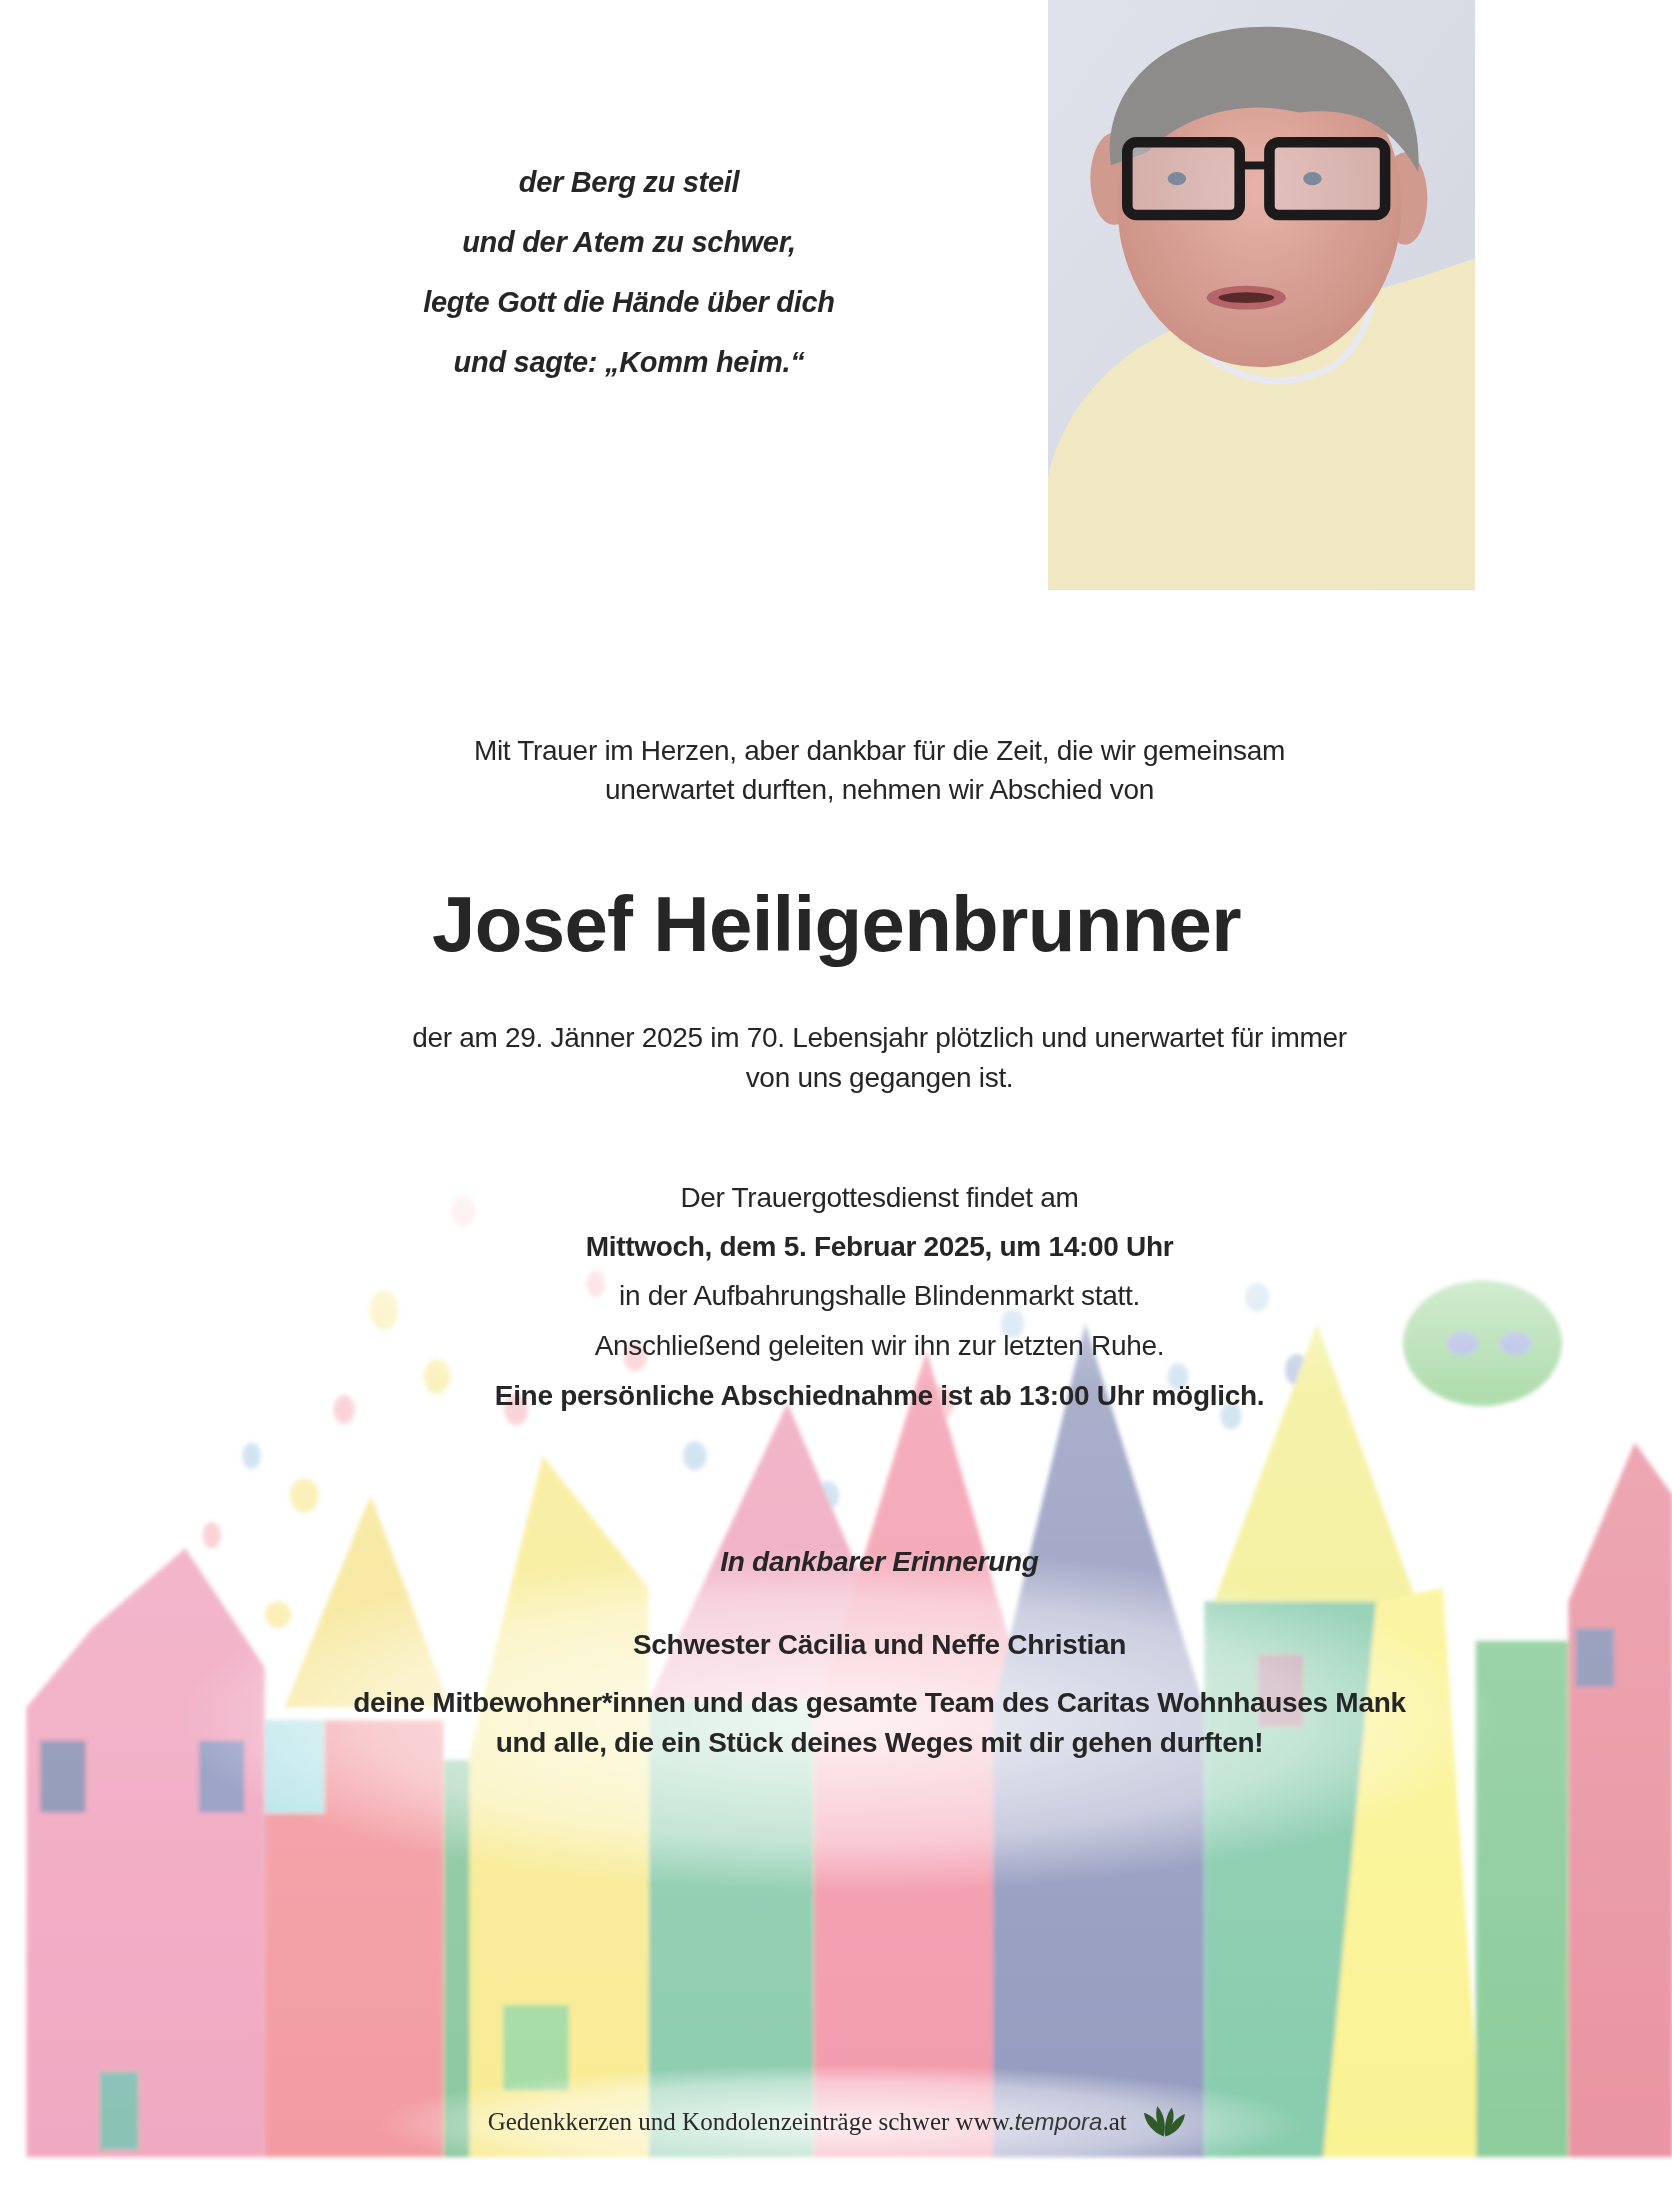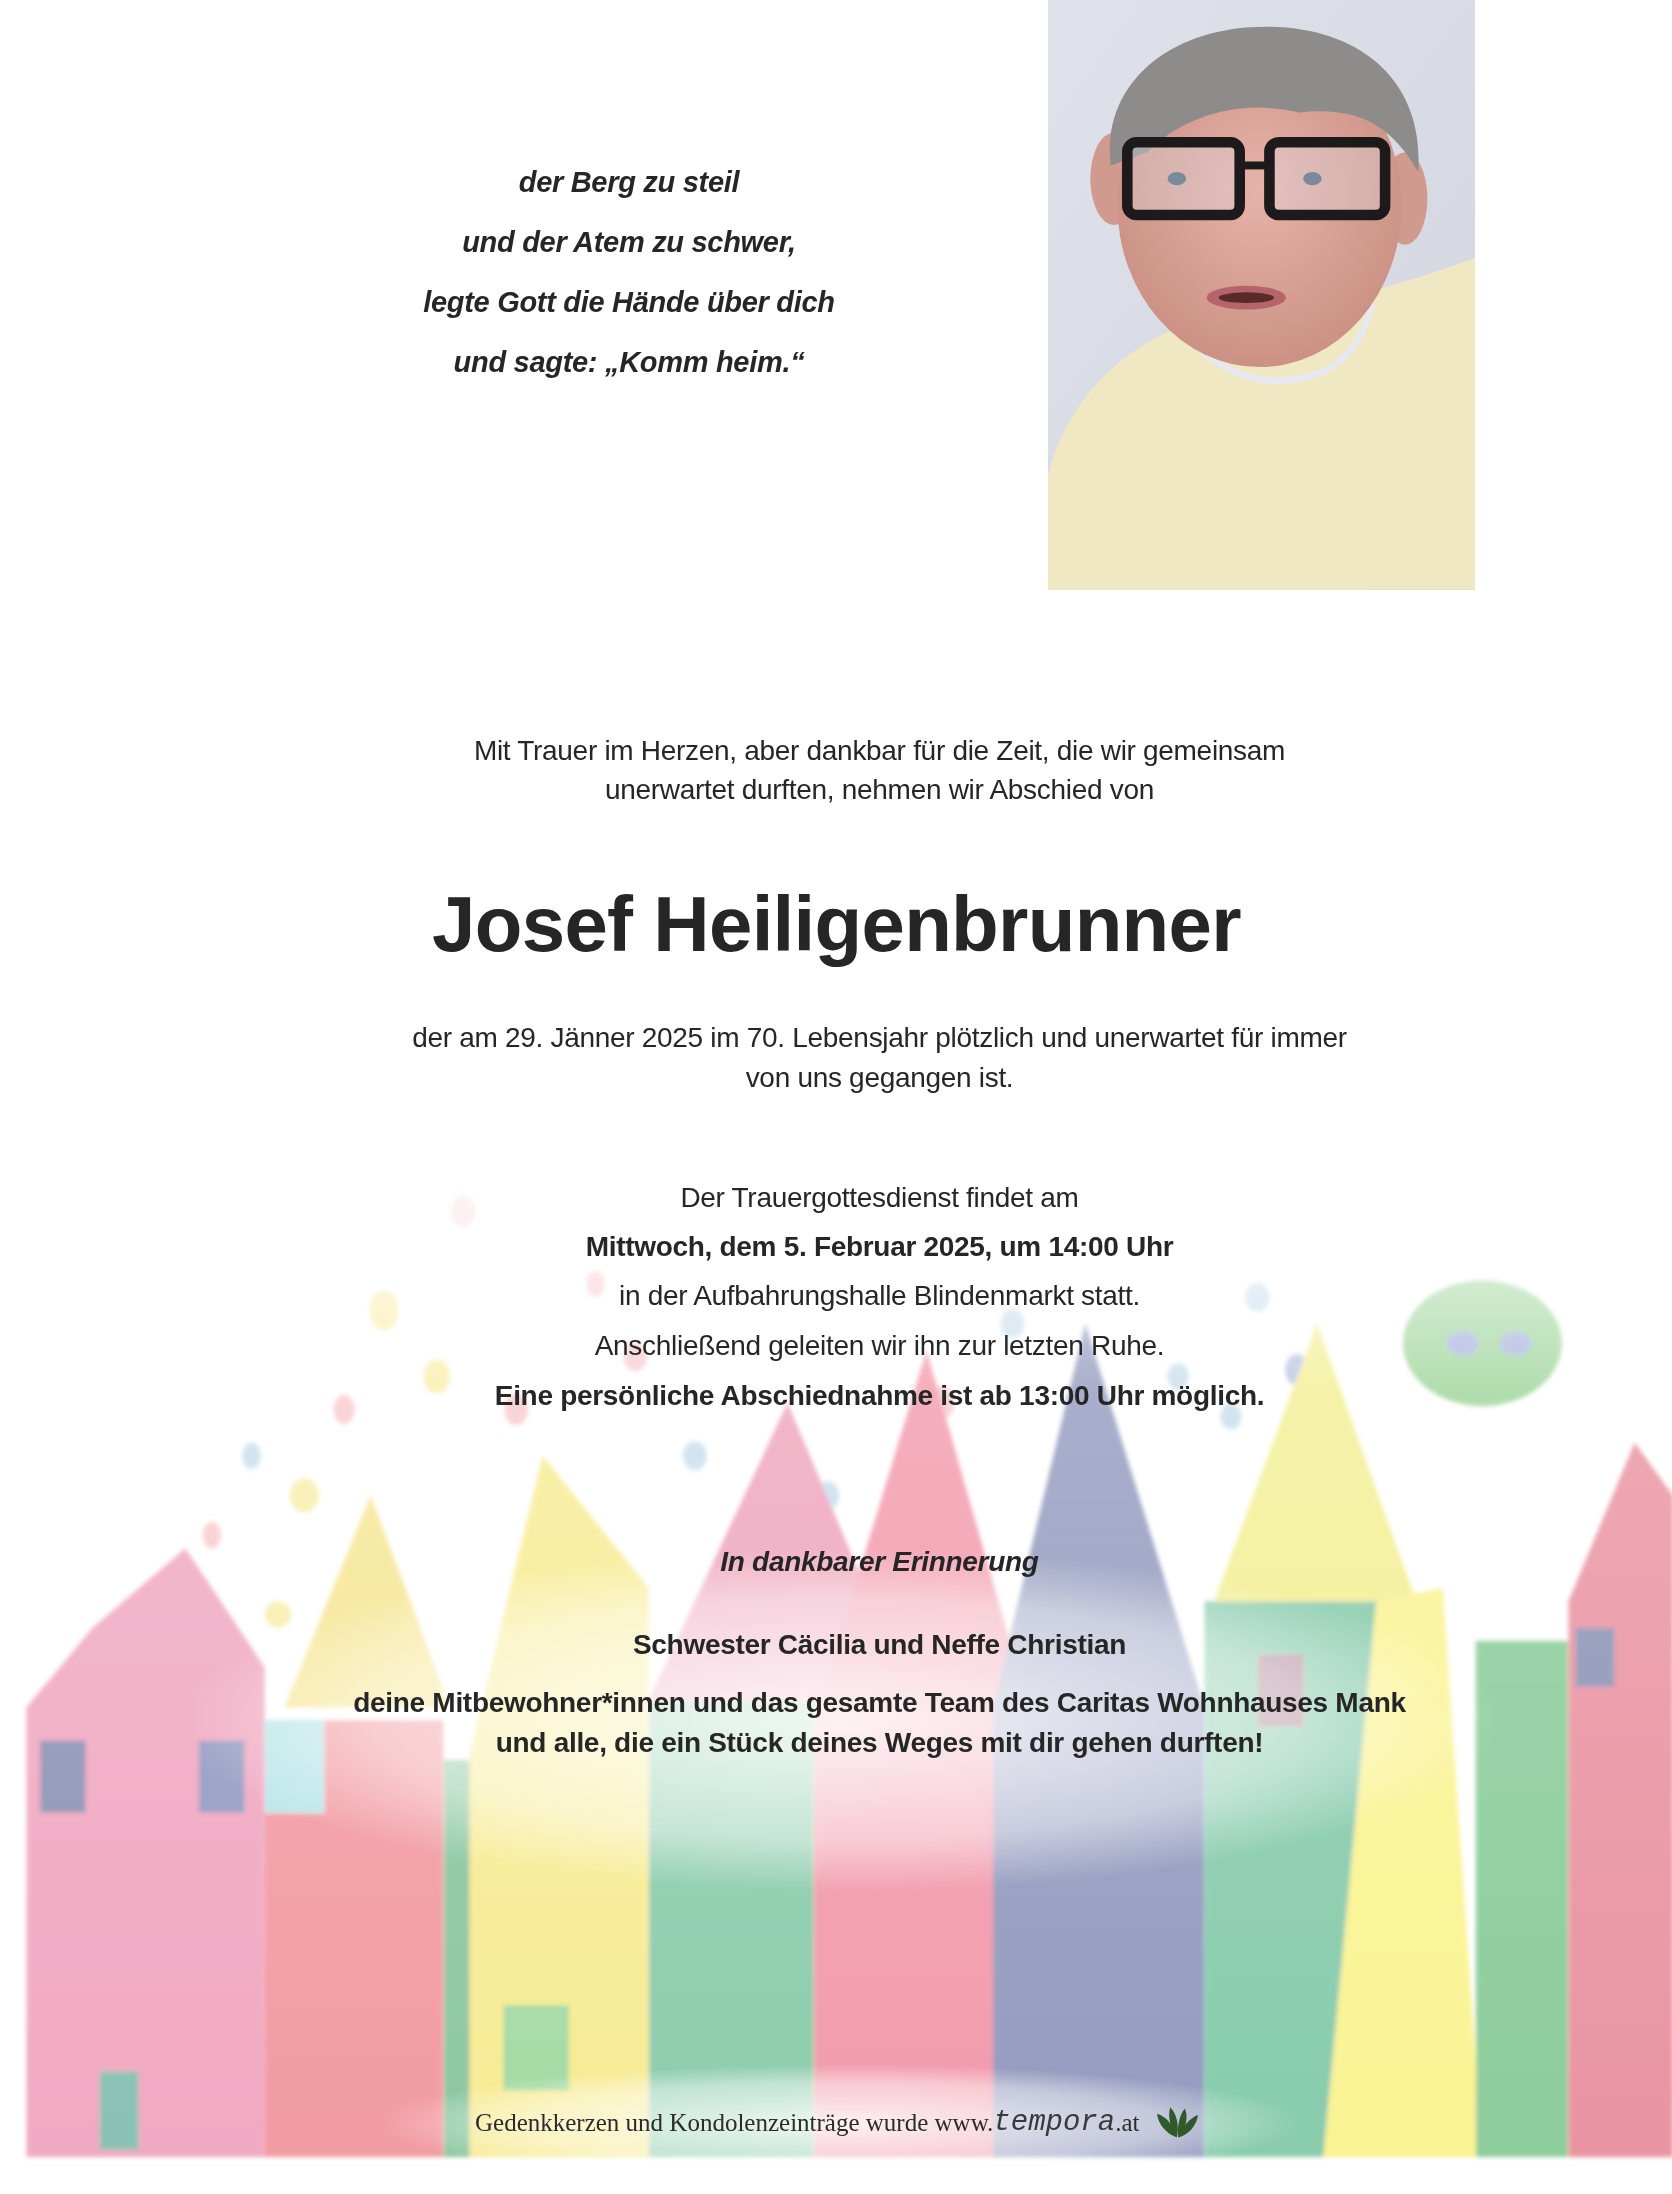--- a/index.html
+++ b/index.html
@@ -21,21 +21,21 @@
   #photo { position: absolute; left: 1048px; top: 0; width: 427px; height: 590px; overflow: hidden; z-index: 2; background: #d9dce3; }
 
   .txt { font-size: 28px; z-index: 2; letter-spacing: -0.3px; padding-left: 43px; }
   .bold { font-weight: bold; }
   .ital { font-style: italic; }
 
   #name { font-size: 78px; font-weight: bold; z-index: 2; letter-spacing: -0.7px; }
 
   #footer { position: absolute; left: 0; width: 100%; top: 2106px; text-align: center; z-index: 2; white-space: nowrap; }
   #footer .ft { font-family: "Liberation Serif", "DejaVu Serif", serif; font-size: 25px; color: #2b2b2b; vertical-align: middle; }
-  #footer .brand { font-family: Liberation Mono, monospace; font-style: italic; font-size: 29px; color: #3a3a3a; }
+  #footer .brand { font-family: Liberation Sans, sans-serif; font-style: italic; font-size: 24px; color: #3a3a3a; }
   #footer svg { vertical-align: middle; margin-left: 14.6px; }
 </style>
 </head>
 <body>
 
 <svg id="drawing" viewBox="0 0 2528 1616" preserveAspectRatio="none">
   <defs>
     <filter id="soft">
         <feGaussianBlur stdDeviation="3"></feGaussianBlur>
       </filter>
@@ -178,21 +178,21 @@
 <div class="center-line txt" style="top:1280px;">in der Aufbahrungshalle Blindenmarkt statt.</div>
 <div class="center-line txt" style="top:1330px;">Anschließend geleiten wir ihn zur letzten Ruhe.</div>
 <div class="center-line txt" style="top:1380px;font-weight:bold;">Eine persönliche Abschiednahme ist ab 13:00 Uhr möglich.</div>
 
 <div class="center-line txt bold ital" style="top:1546px;">In dankbarer Erinnerung</div>
 <div class="center-line txt bold" style="top:1629px;">Schwester Cäcilia und Neffe Christian</div>
 <div class="center-line txt bold" style="top:1687px;">deine Mitbewohner*innen und das gesamte Team des Caritas Wohnhauses Mank</div>
 <div class="center-line txt bold" style="top:1727px;">und alle, die ein Stück deines Weges mit dir gehen durften!</div>
 
 <div id="footer">
-  <span class="ft">Gedenkkerzen und Kondolenzeinträge wurde www.</span><span class="brand ft">tempora</span><span class="ft">.at</span>
+  <span class="ft">Gedenkkerzen und Kondolenzeinträge schwer www.</span><span class="brand ft">tempora</span><span class="ft">.at</span>
   <svg width="41" height="32" viewBox="0 0 62 48">
     <path d="M30,46 C14,40 2,26 0,10 C14,14 26,28 30,46 Z" fill="#2f5a2a"></path>
     <path d="M30,46 C20,32 16,14 20,0 C30,10 34,28 30,46 Z" fill="#2f5a2a"></path>
     <path d="M32,46 C30,30 34,12 42,2 C48,14 44,32 32,46 Z" fill="#2f5a2a"></path>
     <path d="M32,46 C38,30 50,16 62,12 C60,28 48,42 32,46 Z" fill="#2f5a2a"></path>
   </svg>
 </div>
 
 
 </body></html>

